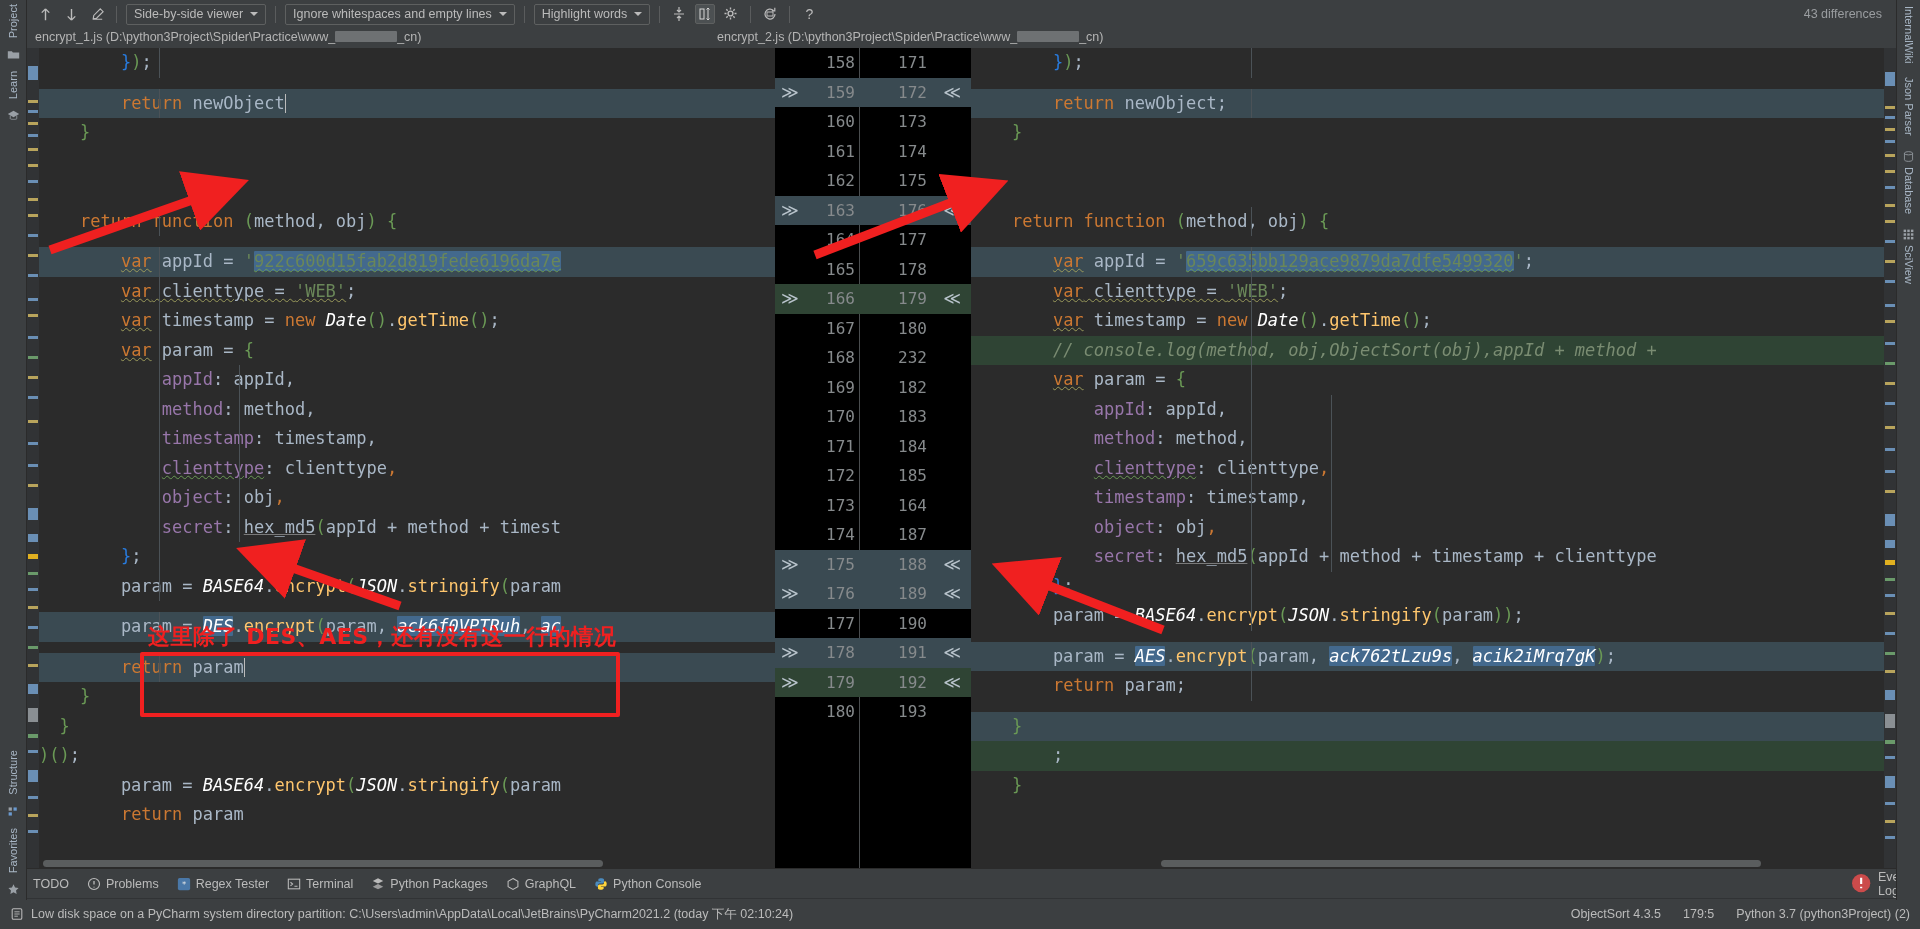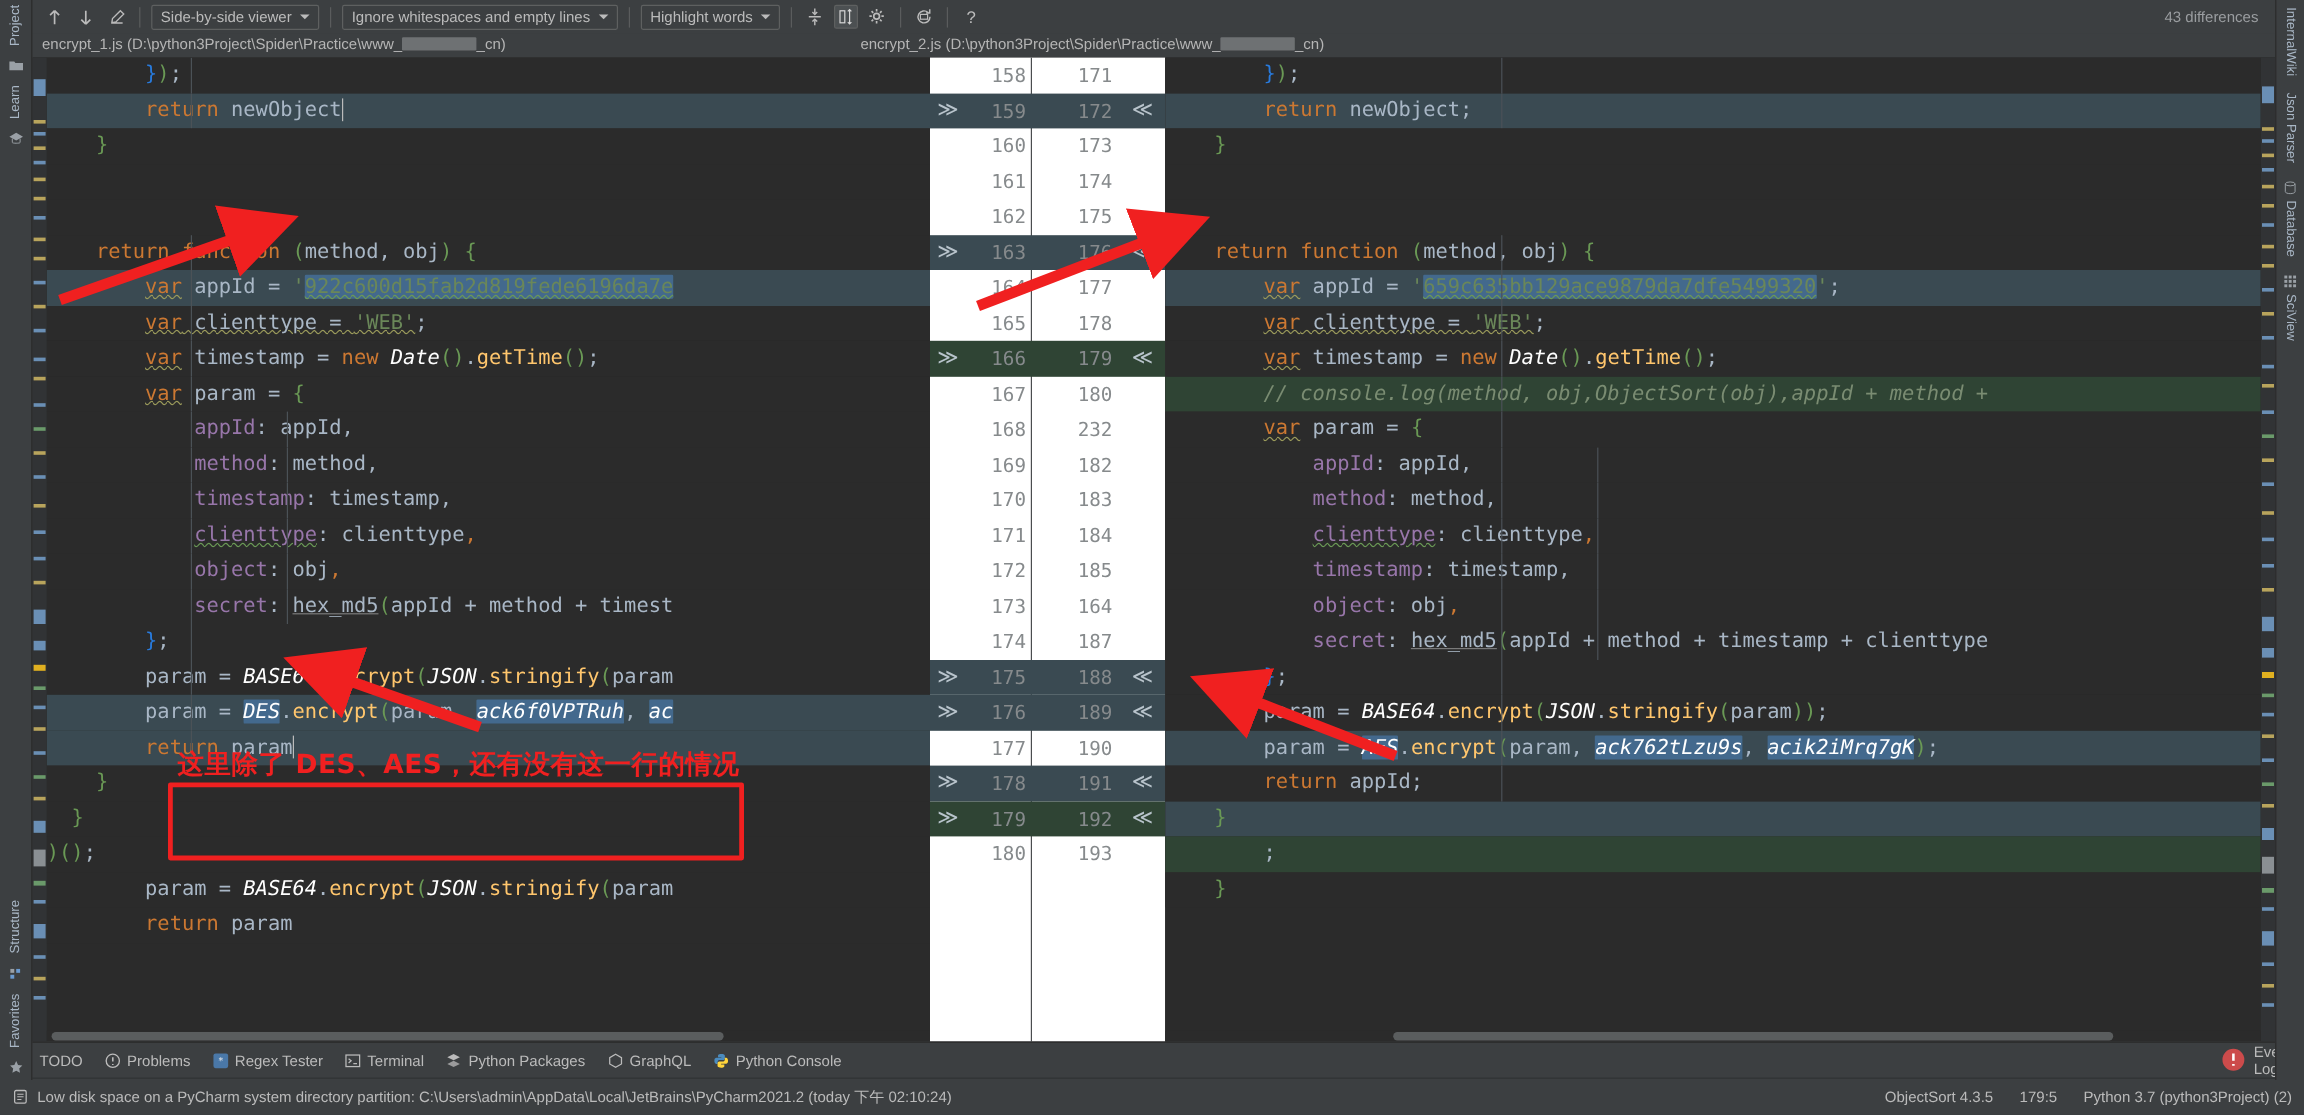--- a/index.html
+++ b/index.html
@@ -69,40 +69,40 @@
   .redact { display: inline-block; width: 62px; height: 11px; background: #6e7173;
             vertical-align: -1px; border-radius: 1px; }
 
   
   .editor-area {
     position: absolute; left: 27px; top: 48px; right: 24px; bottom: 61px;
     background: #2b2b2b; display: flex;
   }
   .pane { position: relative; overflow: hidden; background: #2b2b2b; }
   .pane-left  { width: 748px; flex: none; }
-  .gutter-mid { width: 196px; flex: none; background: #ffffff; position: relative; }
+  .gutter-mid { width: 196px; flex: none; background: #000000; position: relative; }
   .pane-right { flex: 1; position: relative; }
 
   
   .stripe {
     position: absolute; top: 0; width: 12px; height: 100%;
     background: #313335; overflow: hidden;
   }
   .stripe.l { left: 0; }
   .stripe.r { right: 0; }
   .stripe i { position: absolute; left: 1px; width: 10px; height: 2px; display: block; }
 
   .code-scroll { position: absolute; left: 12px; right: 0; top: 0; bottom: 0; overflow: hidden; }
 
   .line {
     height: 29.5px; line-height: 29.5px; white-space: pre;
     font-family: "DejaVu Sans Mono", "Liberation Mono", monospace;
     font-size: 17px; color: #a9b7c6; position: relative;
   }
-  .line.mod   { background: #3a4a52; }
+  .line.mod   { background: #3a4a52; margin-top: 11px; }
   .line.add   { background: #2f4434; }
   .line.dim   { background: #2b2b2b; }
   .line .indentguide {
     position: absolute; top: 0; bottom: 0; width: 1px; background: #4b5257;
   }
 
   
   .kw   { color: #cc7832; }
   .fn   { color: #ffc66d; }
   .str  { color: #6a8759; }
@@ -522,21 +522,21 @@
           <div class="line dim"><span class="indentguide" style="left:280px"></span><span class="def">        </span><span class="kw sq">var</span><span class="def"> param = </span><span style="color:#6a9955">{</span></div>
           <div class="line dim"><span class="indentguide" style="left:280px"></span><span class="indentguide" style="left:360px"></span><span class="def">            </span><span class="var">appId</span><span class="def">: appId,</span></div>
           <div class="line dim"><span class="indentguide" style="left:280px"></span><span class="indentguide" style="left:360px"></span><span class="def">            </span><span class="var">method</span><span class="def">: method,</span></div>
           <div class="line dim"><span class="indentguide" style="left:280px"></span><span class="indentguide" style="left:360px"></span><span class="def">            </span><span class="var sqg">clienttype</span><span class="def">: clienttype</span><span class="kw">,</span></div>
           <div class="line dim"><span class="indentguide" style="left:280px"></span><span class="indentguide" style="left:360px"></span><span class="def">            </span><span class="var">timestamp</span><span class="def">: timestamp,</span></div>
           <div class="line dim"><span class="indentguide" style="left:280px"></span><span class="indentguide" style="left:360px"></span><span class="def">            </span><span class="var">object</span><span class="def">: obj</span><span class="kw">,</span></div>
           <div class="line dim"><span class="indentguide" style="left:280px"></span><span class="indentguide" style="left:360px"></span><span class="def">            </span><span class="var">secret</span><span class="def">: </span><span class="def ul sq">hex_md5</span><span style="color:#6a9955">(</span><span class="def">appId + method + timestamp + clienttype</span></div>
           <div class="line dim"><span class="indentguide" style="left:280px"></span><span class="def">        </span><span style="color:#287bde">}</span><span class="def">;</span></div>
           <div class="line dim"><span class="indentguide" style="left:280px"></span><span class="def">        param = </span><span class="cls">BASE64</span><span class="def">.</span><span class="fn">encrypt</span><span style="color:#6a9955">(</span><span class="cls">JSON</span><span class="def">.</span><span class="fn">stringify</span><span style="color:#6a9955">(</span><span class="def">param</span><span style="color:#6a9955">))</span><span class="def">;</span></div>
           <div class="line mod"><span class="indentguide" style="left:280px"></span><span class="def">        param = </span><span class="cls hl">AES</span><span class="def">.</span><span class="fn">encrypt</span><span style="color:#6a9955">(</span><span class="def">param, </span><span class="cls hl">ack762tLzu9s</span><span class="def">, </span><span class="cls hl">acik2iMrq7gK</span><span style="color:#6a9955">)</span><span class="def">;</span></div>
-          <div class="line dim"><span class="indentguide" style="left:280px"></span><span class="def">        </span><span class="kw">return</span><span class="def"> appId;</span></div>
+          <div class="line dim"><span class="indentguide" style="left:280px"></span><span class="def">        </span><span class="kw">return</span><span class="def"> param;</span></div>
           <div class="line mod"><span class="def">    </span><span style="color:#6a9955">}</span></div>
           <div class="line add"><span class="def">        </span><span class="def">;</span></div>
           <div class="line dim"><span class="def">    </span><span style="color:#6a9955">}</span></div>
         </div>
       </div>
       <div class="stripe r" id="stripe-right">
           <i style="top: 24px; background: rgb(106, 143, 181); height: 14px;"></i>
           <i style="top: 58px; background: rgb(184, 164, 92); height: 3px;"></i>
           <i style="top: 68px; background: rgb(106, 143, 181); height: 3px;"></i>
           <i style="top: 80px; background: rgb(184, 164, 92); height: 3px;"></i>

